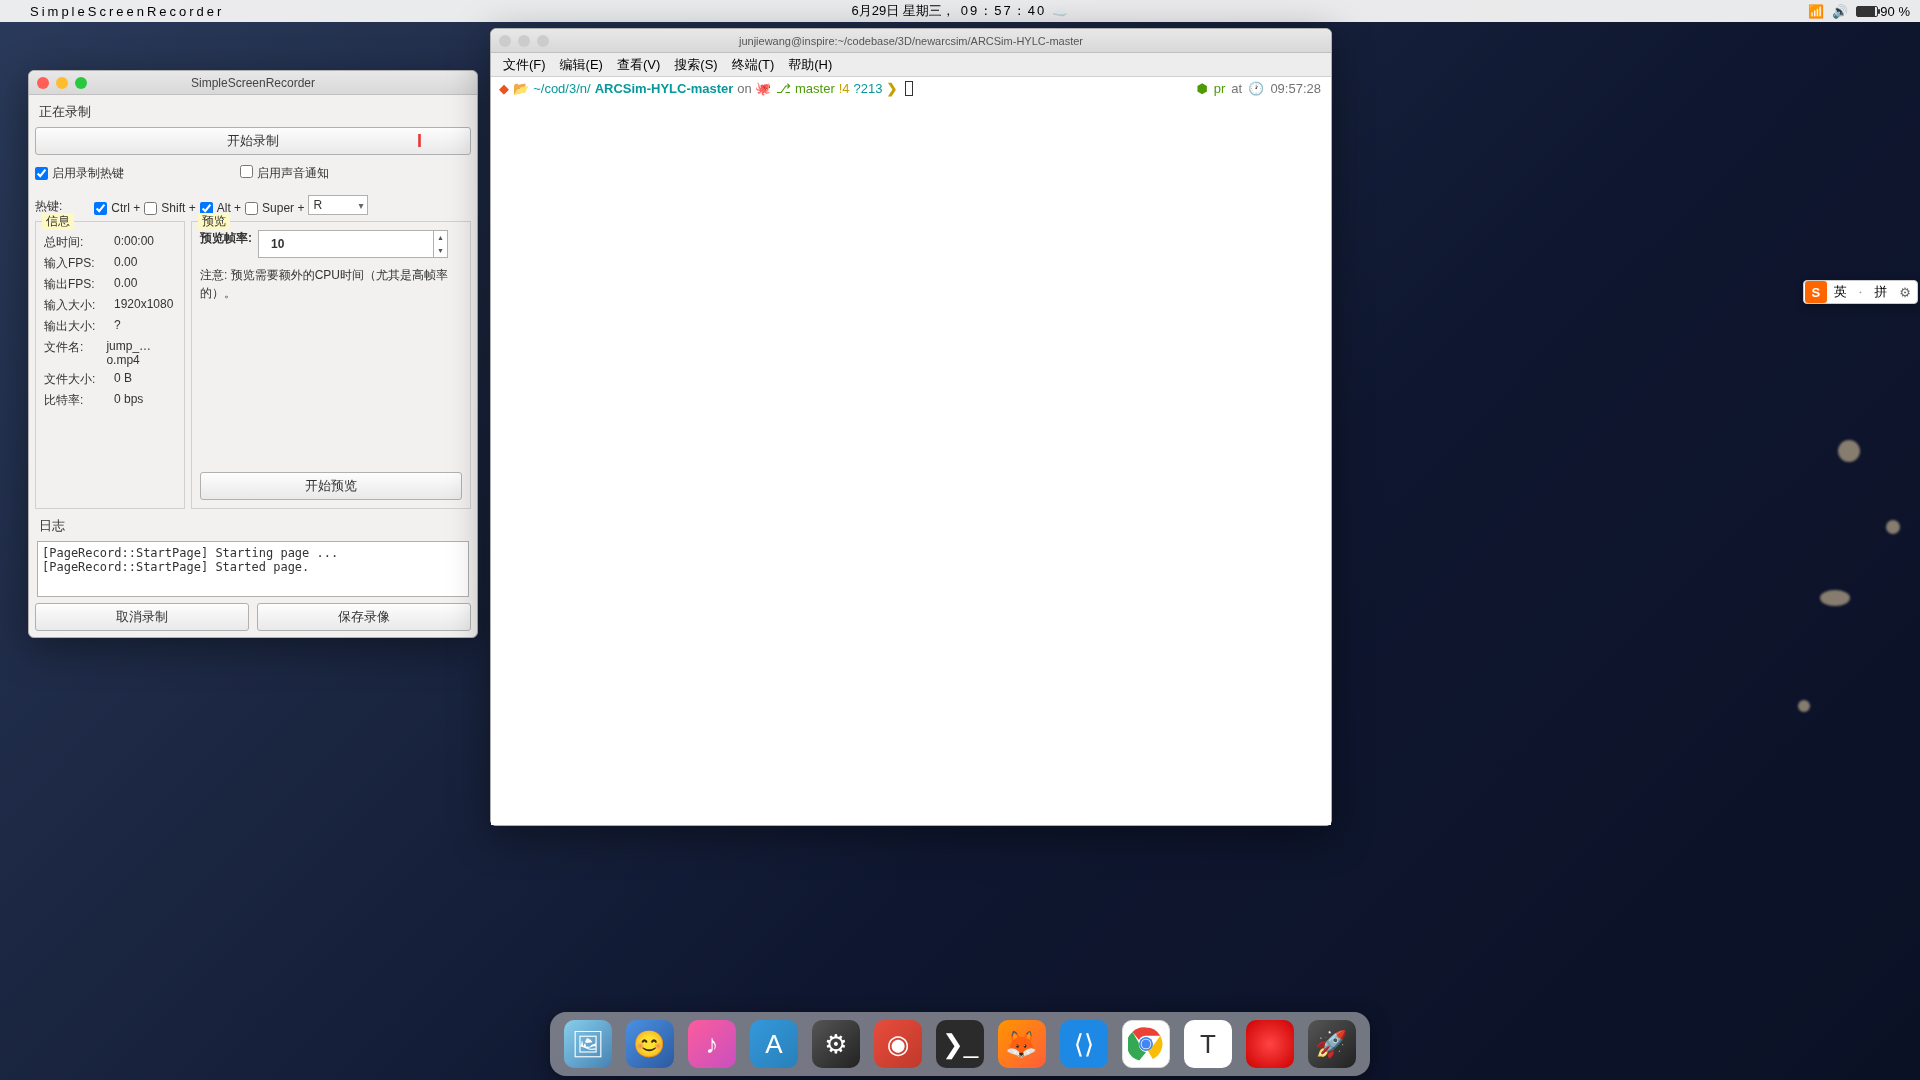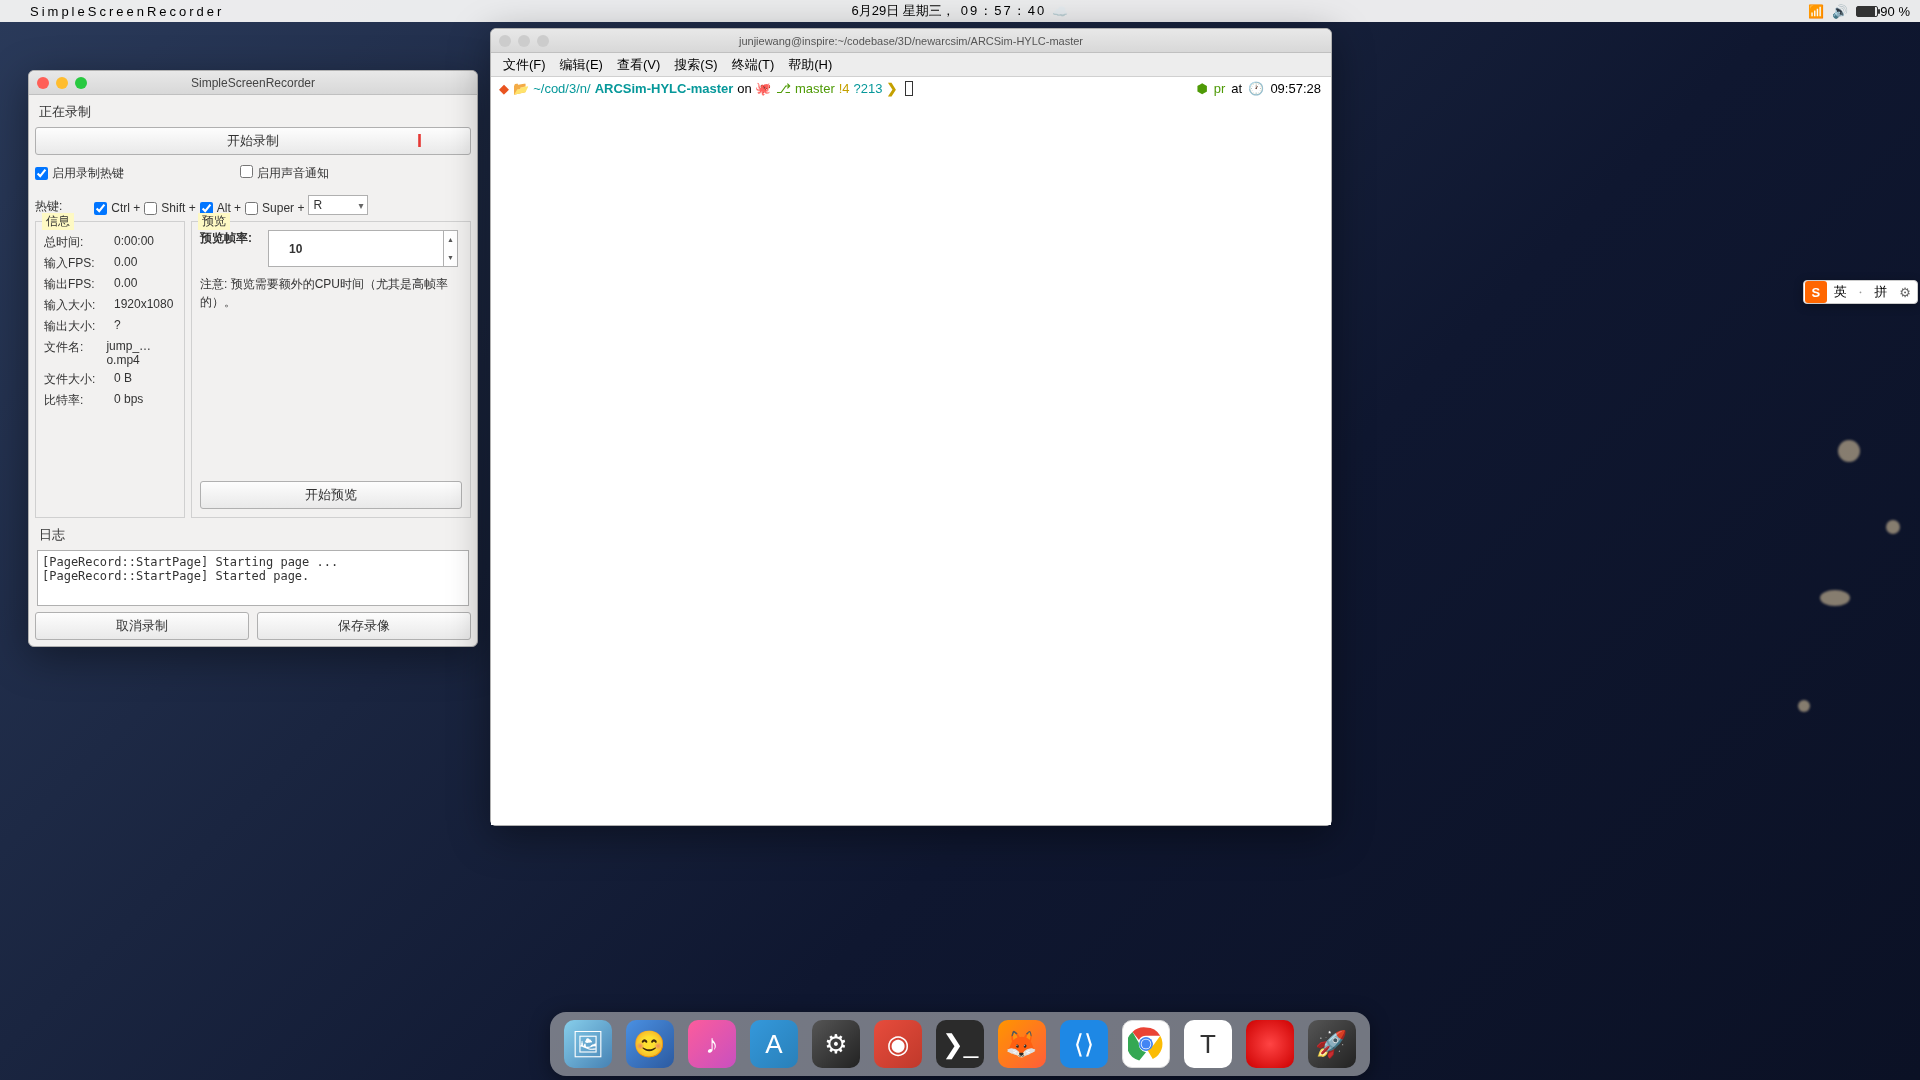--- a/index.html
+++ b/index.html
@@ -45,38 +45,38 @@
 .row { display:flex; align-items:center; gap:6px; margin-top:10px; font-size:12px;}
 .chk { width:13px;height:13px; }
 .hotrow{ display:flex; align-items:flex-end; gap:4px; margin-top:13px; font-size:12px; font-family:monospace;}
 .combo { border:1px solid #b0b0b0; background:#fff; height:20px; font-size:12px; width:60px; display:flex;align-items:center;padding:0 4px;position:relative;}
 .combo::after{content:"▾";position:absolute;right:4px;font-size:10px;color:#666;}
 .cols{display:flex; gap:6px; margin:6px;}
 .col{border:1px solid #d0d0d0; padding:8px; flex:1; position:relative;}
 .col-title{position:absolute;top:-9px;left:6px;background:#fef9c3;padding:0 4px;font-size:12px;}
 .inforow{display:flex;font-size:12px;font-family:monospace;margin:4px 0;}
 .inforow .lbl{width:70px;}
-.spin{border:1px solid #b0b0b0;background:#fff;height:37px;width:190px;font-size:12px;padding:0 20px;display:flex;align-items:center;position:relative;margin-left:10px;}
+.spin{border:1px solid #b0b0b0;background:#fff;height:28px;width:190px;font-size:12px;padding:0 12px;display:flex;align-items:center;position:relative;}
 .spin .arrows{position:absolute;right:0;top:0;bottom:0;width:14px;border-left:1px solid #b0b0b0;display:flex;flex-direction:column;}
 .spin .arrows span{flex:1;display:flex;align-items:center;justify-content:center;font-size:7px;color:#555;}
 .note{font-size:12px;margin-top:8px;line-height:1.5;}
 .logbox{border:1px solid #b0b0b0;background:#fff;height:56px;padding:4px;font-family:monospace;font-size:12px;white-space:pre;overflow:hidden;}
 .btnrow{display:flex;gap:8px;margin:6px;}
 .btnrow .bigbtn{flex:1;}
 
 
 .term { left:490px; top:28px; width:842px; height:798px; }
 .term .titlebar .title{font-size:11px;color:#555;}
 .term .menu{height:24px;background:#ededed;border-bottom:1px solid #d0d0d0;display:flex;align-items:center;gap:2px;padding:0 6px;font-size:13px;}
 .term .menu span{padding:2px 6px;}
 .termbody{background:#fff;position:absolute;top:48px;left:0;right:0;bottom:0;padding:4px 8px;font-family:"DejaVu Sans Mono",monospace;font-size:13px;}
 .prompt{display:flex;align-items:center;gap:4px;flex-wrap:wrap;}
 .ubuntu{color:#e95420;}
 .cyan{color:#06989a;font-weight:bold;}
-.gray{color:#000000;}
+.gray{color:#737373;}
 .green{color:#4e9a06;}
 .red{color:#cc0000;}
 .yellow{color:#c4a000;}
 .teal{color:#06989a;}
 .cursorbox{display:inline-block;width:8px;height:15px;border:1px solid #333;margin-left:4px;}
 .rprompt{position:absolute; right:10px; top:4px; font-family:monospace;font-size:13px;display:flex;gap:6px;align-items:center;}
 
 
 .dock{position:absolute;bottom:4px;left:50%;transform:translateX(-50%);
   background:rgba(200,200,200,0.55);border-radius:16px;padding:8px 14px;

